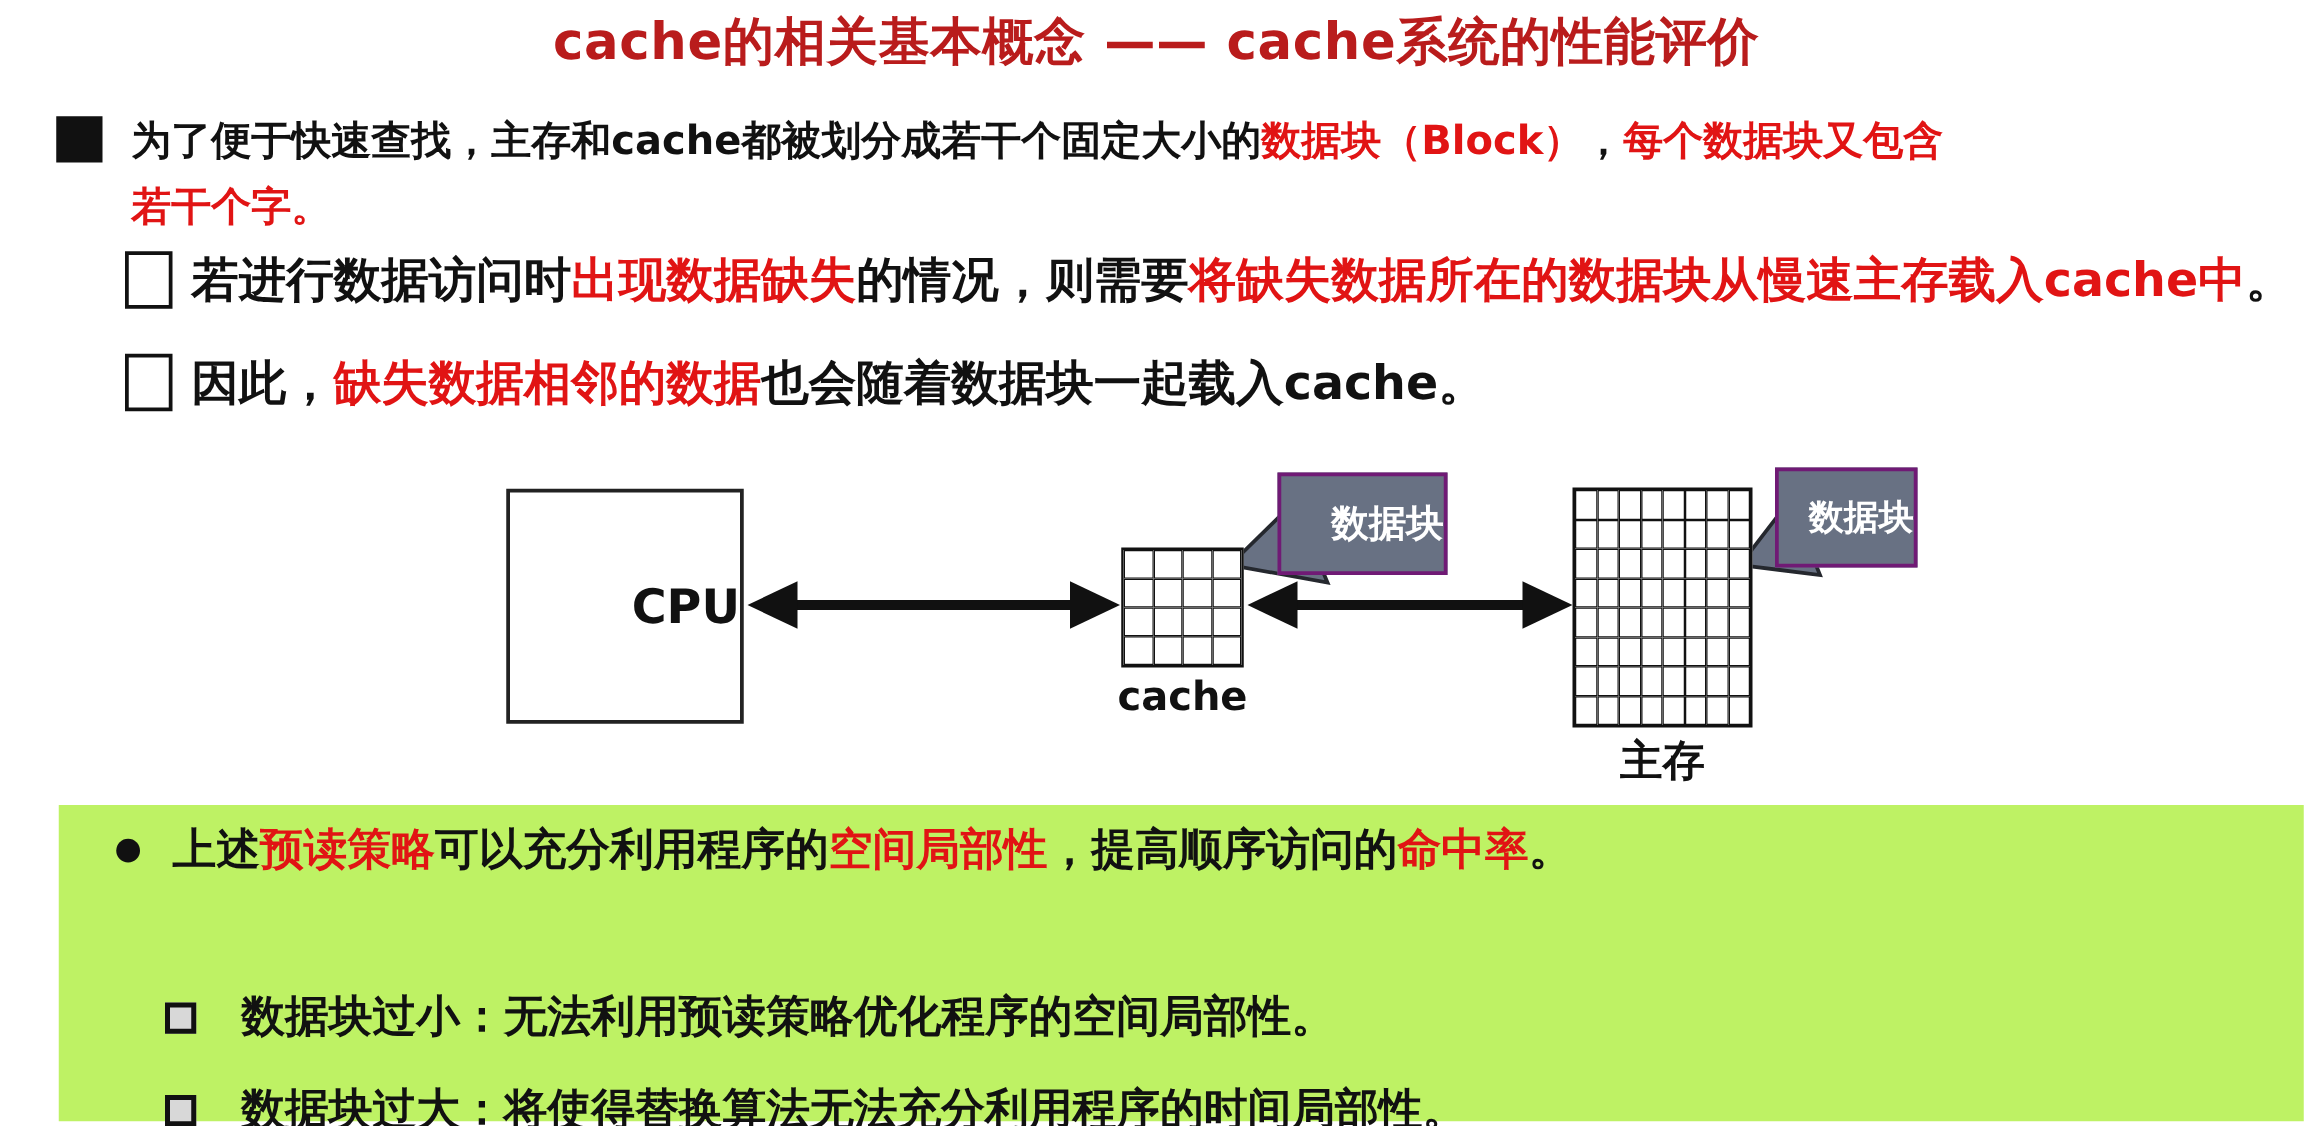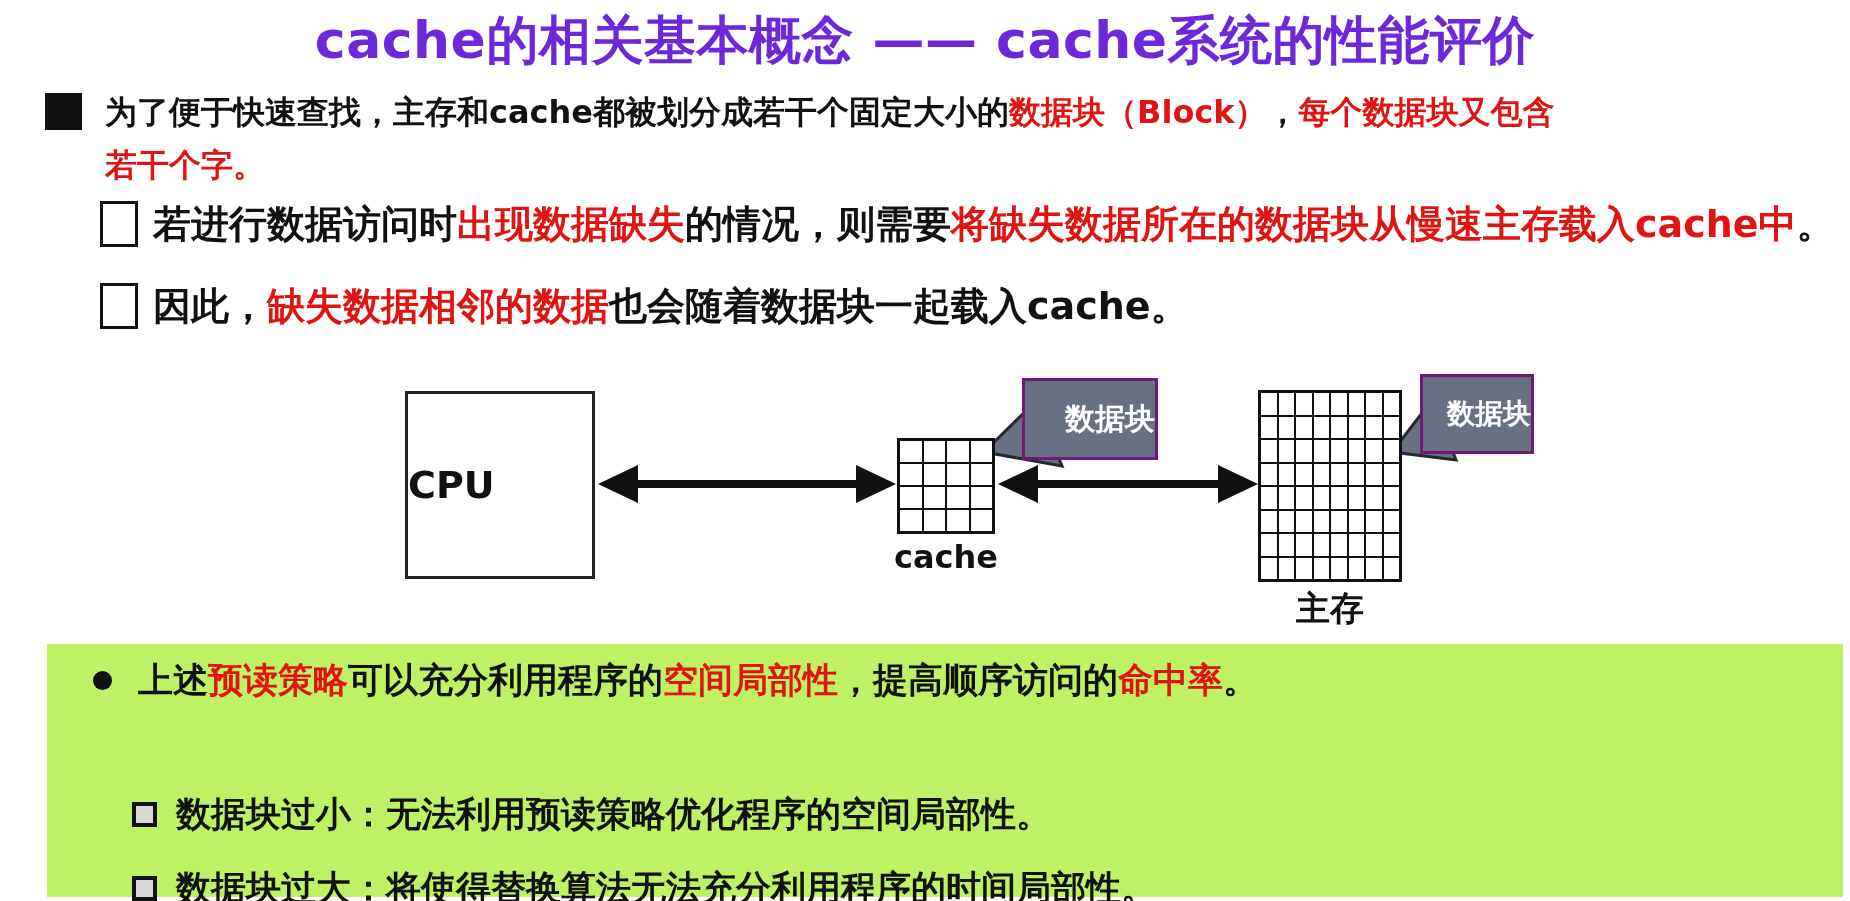--- a/index.html
+++ b/index.html
@@ -8,40 +8,40 @@
     background:#ffffff; font-family:"DejaVu Sans","Liberation Sans",sans-serif;
     font-weight:bold; color:#111;
   }
   .abs { position:absolute; }
   .seg-k { color:#111; }
   .seg-r { color:#e11414; }
 
   
   #title {
     left:0; top:6px; width:1850px; text-align:center;
-    font-size:52px; color:#6d28d9; letter-spacing:0.5px;
+    font-size:41px; color:#b91c1c; letter-spacing:0.5px;
   }
 
   
   #main-bullet { left:45px; top:86px; width:1780px; display:flex; align-items:flex-start; }
   .sq-filled { width:37px; height:37px; background:#111; flex:0 0 auto; margin-top:7px; }
   #main-bullet .txt { margin-left:23px; font-size:32px; line-height:53px; }
 
   
   .sub-bullet { display:flex; align-items:center; }
   #sub1 { left:100px; top:198px; }
   #sub2 { left:100px; top:280px; }
   .checkbox { width:32px; height:40px; border:3px solid #111; background:#fff; flex:0 0 auto; }
   .sub-bullet .txt { margin-left:15px; font-size:38px; line-height:52px; white-space:nowrap; }
 
   
   #svg-layer { left:0; top:0; z-index:1; }
   #cpu-box {
     left:405px; top:391px; width:184px; height:182px; border:3px solid #222;
-    background:#fff; display:flex; align-items:center; justify-content:flex-start;
+    background:#fff; display:flex; align-items:center; justify-content:flex-end;
     font-size:38px; z-index:2;
   }
   .grid { display:grid; background:#fff; border:2px solid #111; z-index:2; }
   .grid > div { border:1px solid #111; background:#fff; }
   #cache-grid { left:897px; top:438px; width:94px; height:92px; }
   #memory-grid { left:1258px; top:390px; width:140px; height:188px; }
   .diagram-label { text-align:center; color:#111; }
   #cache-label { left:880px; top:538px; width:132px; font-size:32px; }
   #memory-label { left:1258px; top:586px; width:144px; font-size:34px; }
   .callout {
@@ -54,21 +54,21 @@
   
   #summary-panel { left:47px; top:644px; width:1796px; height:253px; background:#bef264; }
   .sum-line { position:absolute; display:flex; align-items:center; font-size:35px; line-height:48px; white-space:nowrap; }
   .disc { width:19px; height:19px; border-radius:50%; background:#111; flex:0 0 auto; }
   .sq-hollow { width:17px; height:17px; border:4px solid #111; background:#d8d8d8; flex:0 0 auto; }
   #sum-line-0 { left:46px; top:12px; }
   #sum-line-1 { left:46px; top:81px; }
   #sum-line-2 { left:85px; top:146px; }
   #sum-line-3 { left:85px; top:220px; }
   .sum-line .txt-disc { margin-left:26px; }
-  .sum-line .txt-sq { margin-left:19px;text-align:center; }
+  .sum-line .txt-sq { margin-left:36px;text-align:center; }
 </style>
 </head>
 <body>
 
 <div id="title" class="abs">cache的相关基本概念 —— cache系统的性能评价</div>
 
 <div id="main-bullet" class="abs">
   <span class="sq-filled"></span>
   <span class="txt"><span class="seg-k">为了便于快速查找，主存和cache都被划分成若干个固定大小的</span><span class="seg-r">数据块（Block）</span><span class="seg-k">，</span><span class="seg-r">每个数据块又包含</span><br><span class="seg-r">若干个字。</span></span>
 </div>

